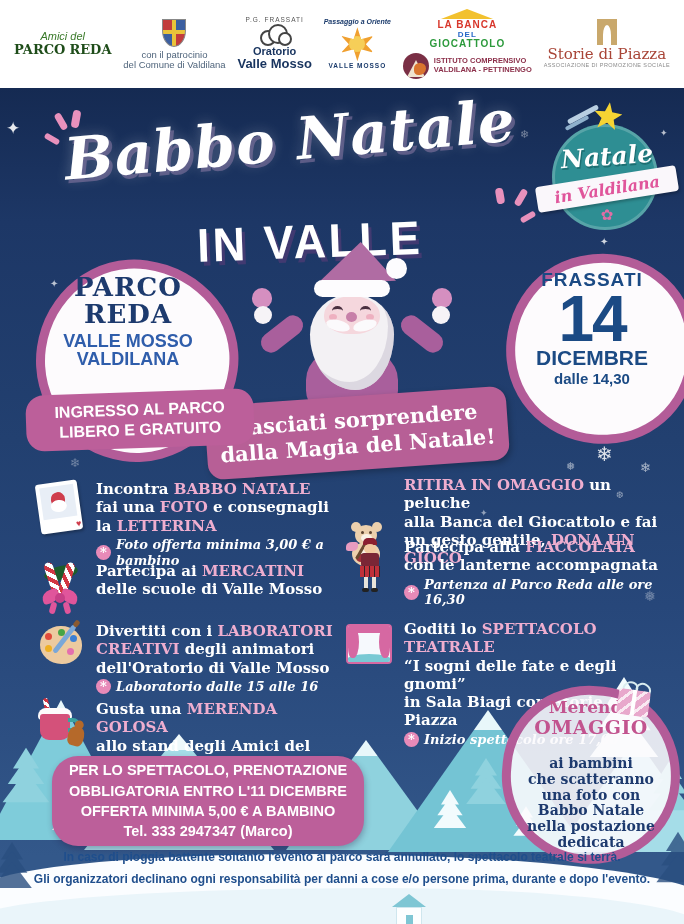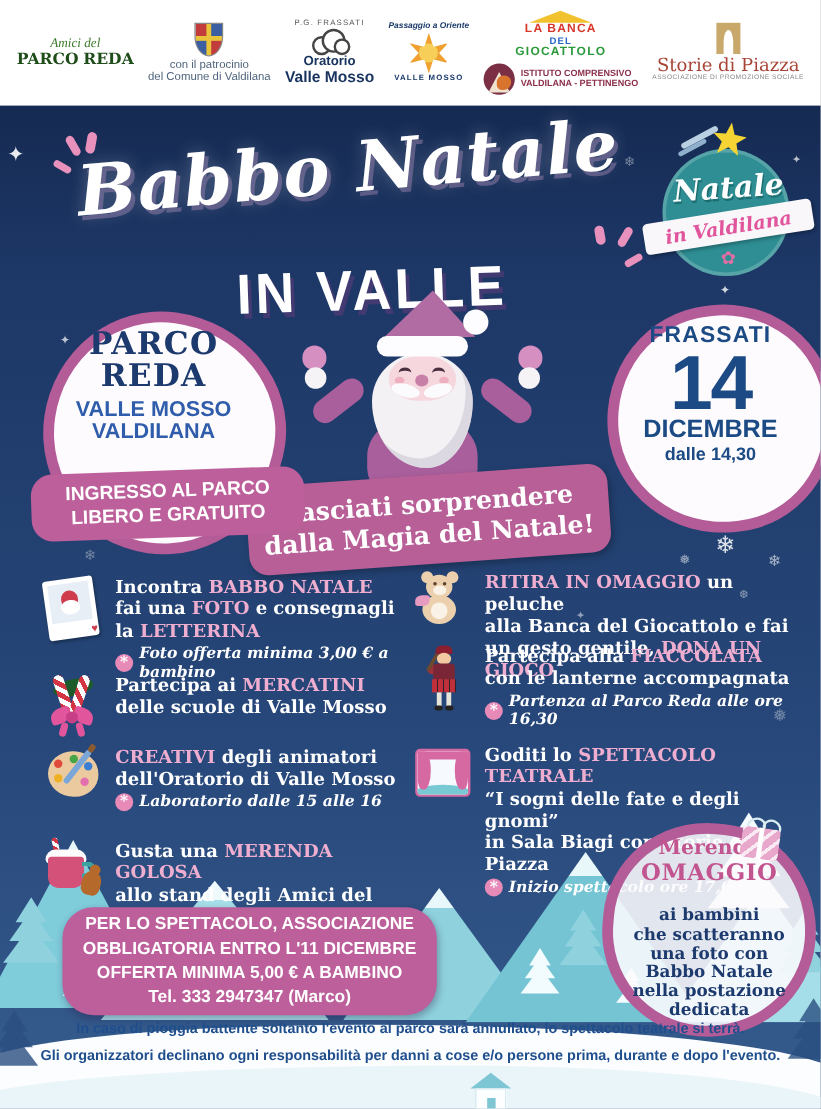--- a/index.html
+++ b/index.html
@@ -4,21 +4,21 @@
 <style>
   html,body{margin:0;padding:0;background:#666;}
   .poster{position:relative;width:684px;height:924px;margin:0 auto;background:#fff;
     font-family:"Liberation Sans",sans-serif;overflow:hidden;}
   .abs{position:absolute;}
 
   
   .header{position:absolute;left:0;top:0;width:684px;height:88px;background:#fff;
     display:flex;align-items:center;justify-content:space-between;padding:2px 14px;box-sizing:border-box;}
   .logo{display:flex;flex-direction:column;align-items:center;text-align:center;line-height:1.05;}
-  .lg-script{font-family:Liberation Serif, serif;font-style:italic;color:#3a7a2a;font-size:11px;}
+  .lg-script{font-family:Liberation Sans, sans-serif;font-style:italic;color:#3a7a2a;font-size:11px;}
   .lg-parco-row{display:flex;align-items:flex-end;gap:2px;font-family:"DejaVu Serif",serif;
     font-weight:bold;color:#1f4d1a;font-size:13px;}
   .tree-crown{width:20px;height:22px;background:#3f7d2c;border-radius:50% 50% 45% 45%;}
   .tree-trunk{width:4px;height:8px;background:#6b431d;margin:-2px auto 0;}
   .lg-cap{font-size:9.5px;color:#50657c;white-space:pre-line;margin-top:3px;}
   .shield{width:22px;height:26px;border-radius:0 0 50% 50%/0 0 60% 60%;border:1px solid #888;
     background:
       linear-gradient(#e9c33a,#e9c33a) 50% 0/4px 100% no-repeat,
       linear-gradient(#e9c33a,#e9c33a) 0 46%/100% 4px no-repeat,
       conic-gradient(#3b5fa0 0 25%,#c23c3c 0 50%,#3b5fa0 0 75%,#c23c3c 0);}
@@ -539,20 +539,21 @@
         <div class="palette">
           <i style="left:5px;top:7px;background:#e04a3a;"></i>
           <i style="left:18px;top:3px;background:#46a546;"></i>
           <i style="left:30px;top:9px;background:#3b7fd4;"></i>
           <i style="left:5px;top:19px;background:#eeb024;"></i>
           <i style="left:27px;top:22px;background:#e46fae;"></i>
           <span class="brush"></span>
         </div>
       </div>
       <div class="act-text">
+        <div><span>Divertiti con i </span><span class="hl">LABORATORI</span></div>
         <div><span class="hl">CREATIVI</span><span> degli animatori</span></div>
         <div><span>dell'Oratorio di Valle Mosso</span></div>
         <div class="note">
             <span class="nb">*</span>
             <span>Laboratorio dalle 15 alle 16</span>
           </div>
       </div>
     </div>
 
     <div class="act" style="left:36px;top:612px;width:308px;">
@@ -564,21 +565,21 @@
             <span class="handle"></span>
             <span class="gb"></span>
           </div>
       </div>
       <div class="act-text">
         <div><span>Gusta una </span><span class="hl">MERENDA GOLOSA</span></div>
         <div><span>allo stand degli Amici del Parco Reda</span></div>
       </div>
     </div>
 
-    <div class="act" style="left:344px;top:388px;width:330px;">
+    <div class="act" style="left:344px;top:388px;width:330px;align-items:center;">
       <div class="act-icon">
         <div class="teddy">
             <i class="ear" style="left:7px;top:0;"></i>
             <i class="ear" style="left:28px;top:0;"></i>
           <i class="head"></i>
             <i class="muz"></i>
             <i class="eye"></i>
             <i class="eye2"></i>
             <i class="body"></i>
             <i class="belly"></i>
@@ -631,21 +632,21 @@
         <div><span>“I sogni delle fate e degli gnomi”</span></div>
         <div><span>in Sala Biagi con Storie di Piazza</span></div>
         <div class="note">
             <span class="nb">*</span>
             <span>Inizio spettacolo ore 17,00</span>
           </div>
       </div>
     </div>
 
     <div class="booking">
-      <span>PER LO SPETTACOLO, ASSOCIAZIONE</span>
+      <span>PER LO SPETTACOLO, PRENOTAZIONE</span>
       <span>OBBLIGATORIA ENTRO L'11 DICEMBRE</span>
       <span>OFFERTA MINIMA 5,00 € A BAMBINO</span>
       <span>Tel. 333 2947347 (Marco)</span>
     </div>
 
     <div class="omaggio-ring"></div>
     <div class="gift">
       <span class="bow l"></span>
         <span class="bow r"></span>
         <span class="box"></span>

